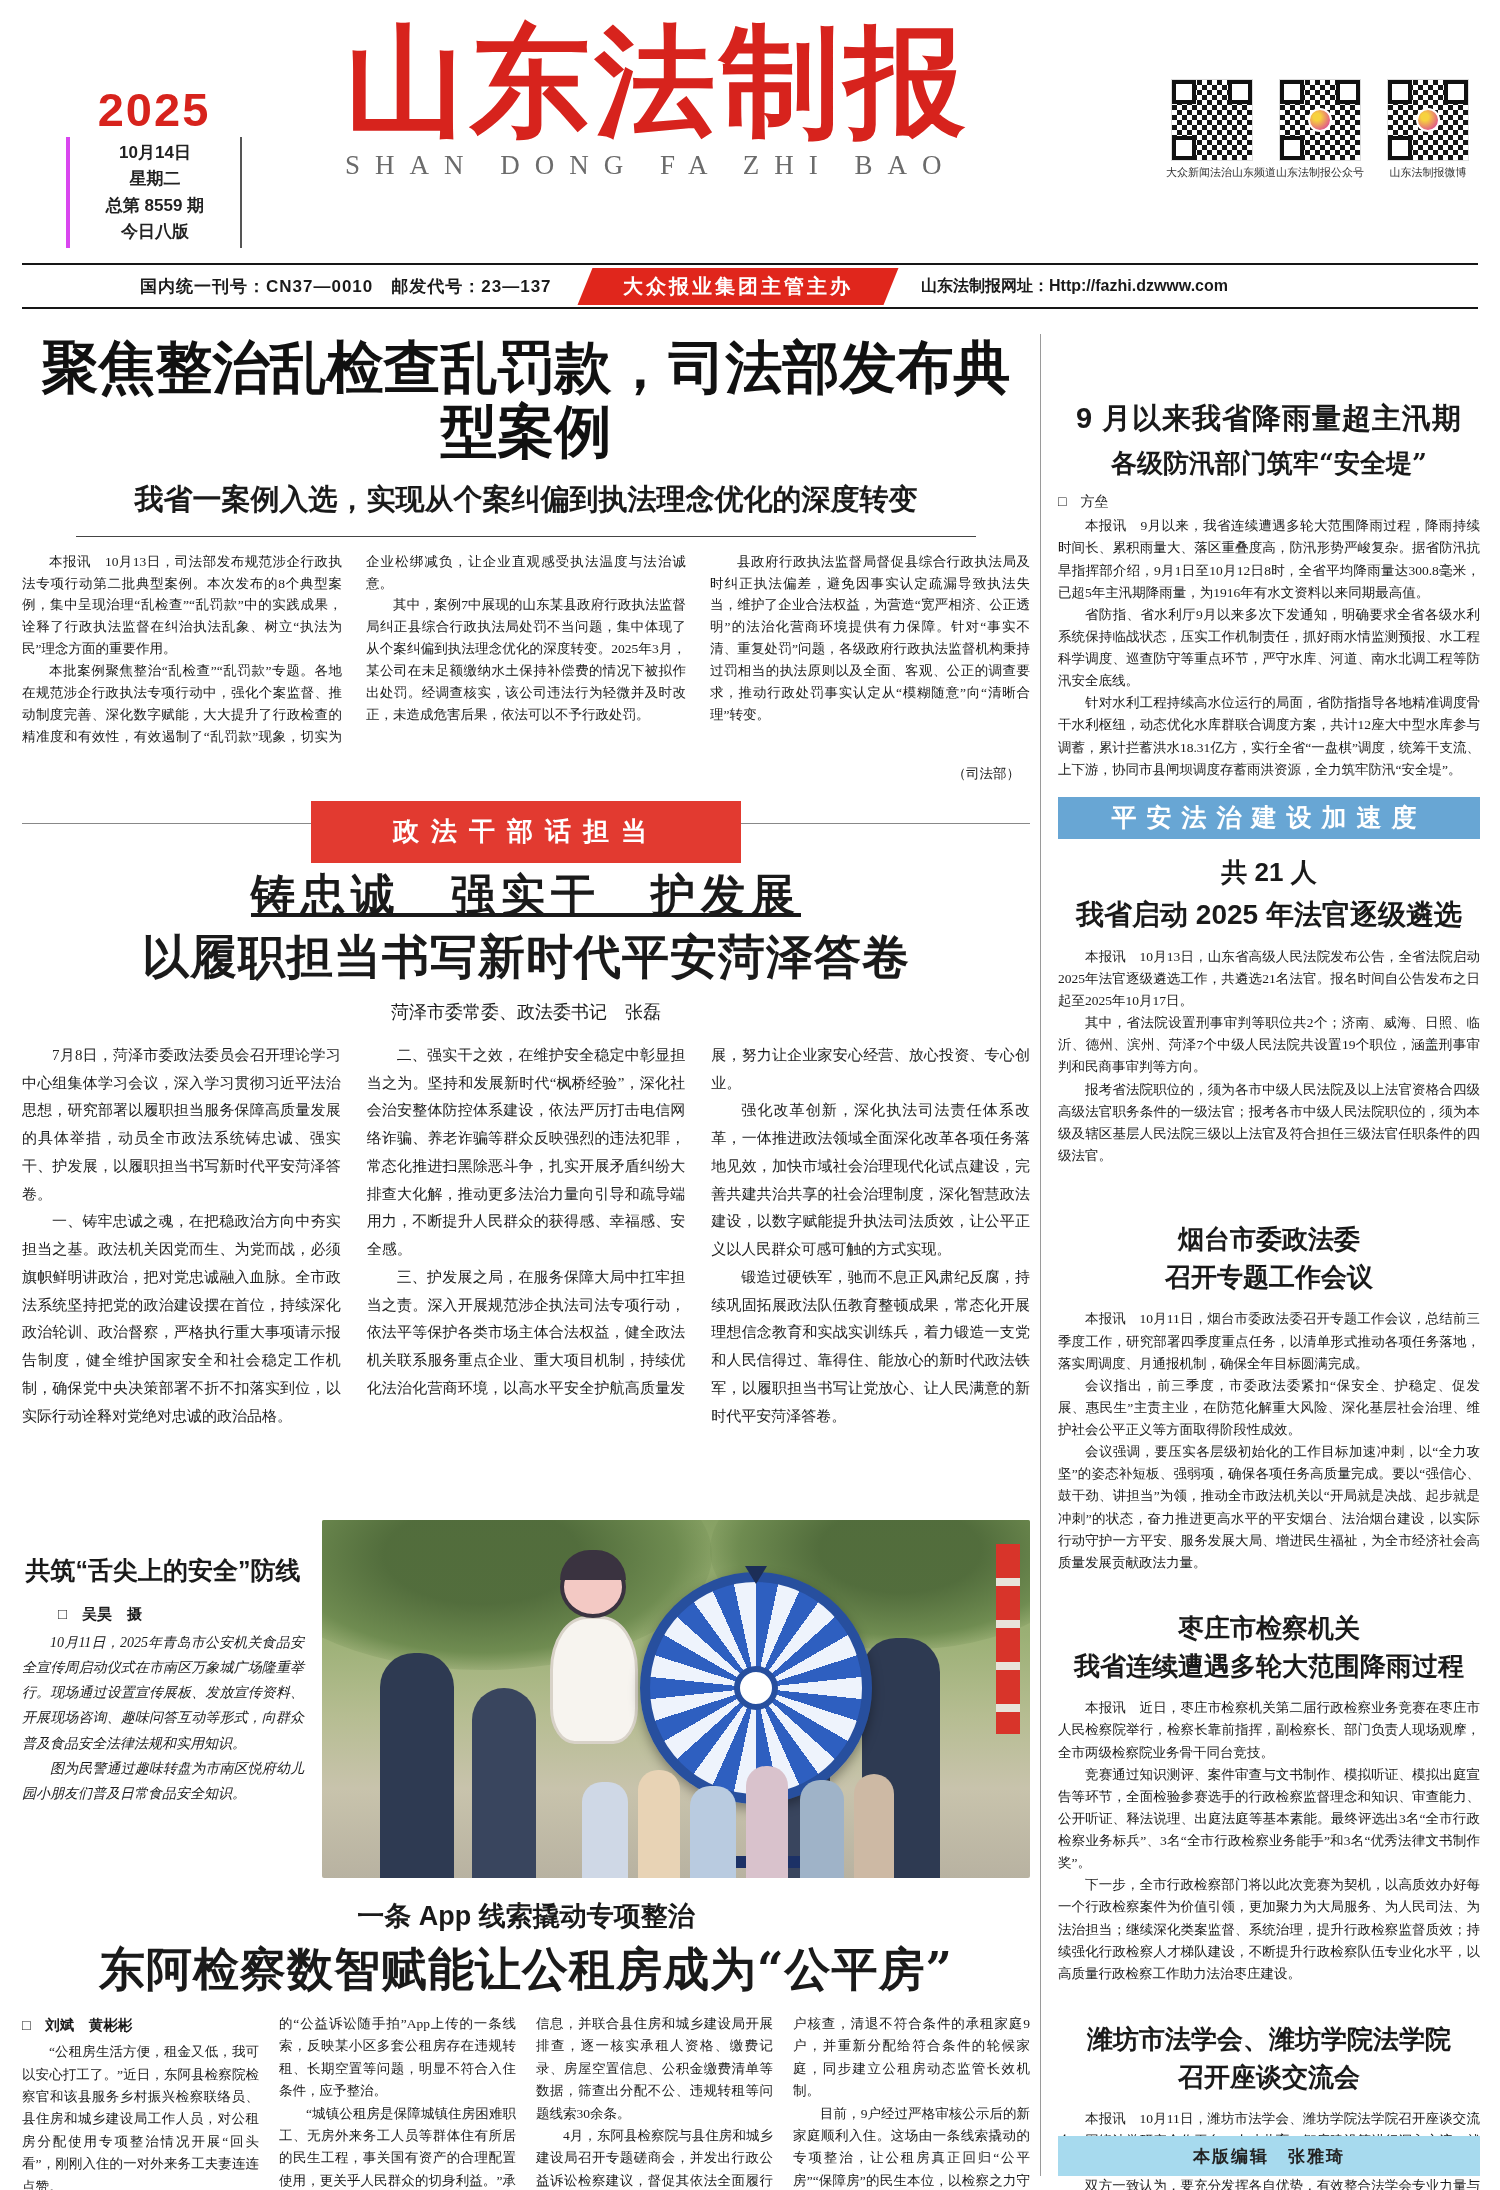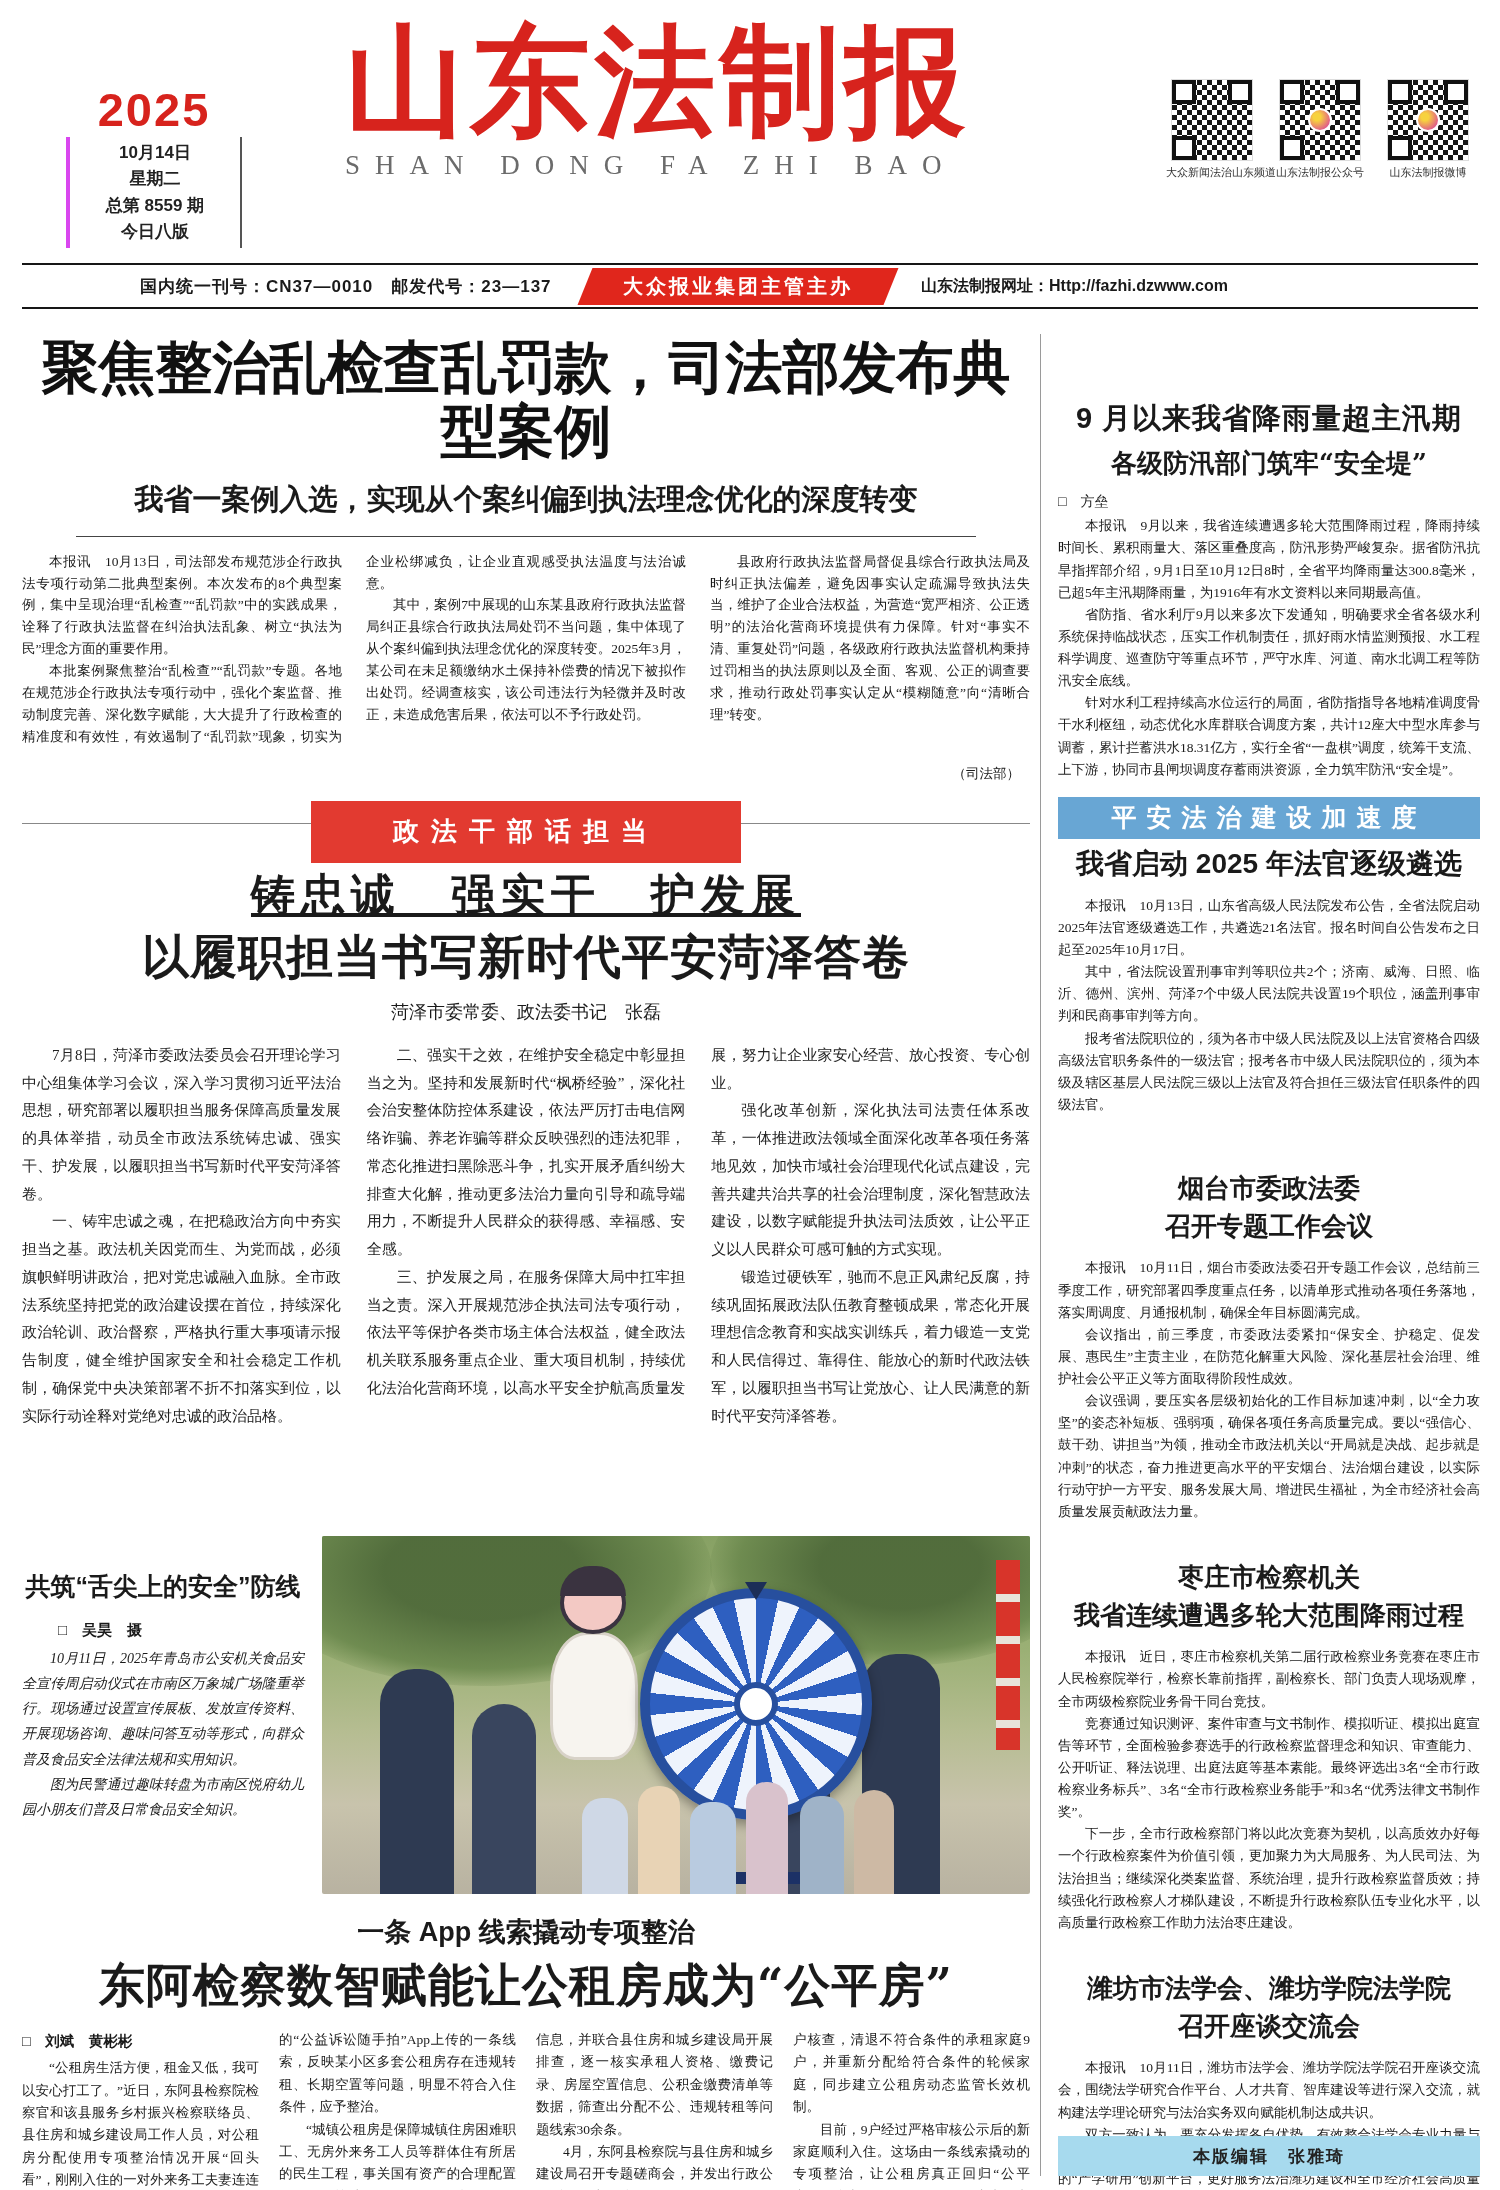--- a/index.html
+++ b/index.html
@@ -55,21 +55,21 @@
                   display:flex;align-items:center;justify-content:center;
                   font-family:"Liberation Sans",sans-serif;font-weight:700;font-size:26px;letter-spacing:12px;}
   .zhengfa-title1{margin-top:24px;text-align:center;font-family:"DejaVu Serif",serif;font-weight:700;
                   font-size:44px;letter-spacing:6px;line-height:1.2;text-decoration:underline;}
   .zhengfa-title2{margin-top:8px;text-align:center;font-family:"DejaVu Serif",serif;font-weight:700;
                   font-size:47px;letter-spacing:1px;line-height:1.2;}
   .zhengfa-byline{margin-top:14px;text-align:center;font-size:18px;}
   .zhengfa-body{margin-top:18px;height:470px;column-count:3;column-gap:26px;column-fill:balance;
                 font-size:15px;line-height:1.85;text-align:justify;color:#222;overflow:hidden;}
 
-  .photo-row{margin-top:24px;display:flex;gap:18px;height:358px;}
+  .photo-row{margin-top:8px;display:flex;gap:18px;height:358px;}
   .photo-side{width:282px;padding-top:34px;box-sizing:border-box;}
   .photo-side-title{font-family:"Liberation Sans",sans-serif;font-weight:700;font-size:25px;text-align:center;}
   .photo-side-byline{margin-top:18px;font-weight:700;font-size:15px;padding-left:36px;}
   .photo-side-body{margin-top:6px;font-size:14px;line-height:1.8;text-align:justify;font-style:italic;}
 
   .photo{flex:1;position:relative;overflow:hidden;border-radius:2px;
          background:linear-gradient(180deg,#87a164 0%,#9bb075 32%,#b6bd92 55%,#c8c3ac 75%,#b8b2a1 100%);}
   .canopy{position:absolute;border-radius:50%;background:radial-gradient(#4f6a3a 30%,#6d8a4f 60%,transparent 74%);opacity:.95;}
   .canopy.c1{left:-70px;top:-80px;width:460px;height:230px;}
   .canopy.c2{right:-60px;top:-70px;width:380px;height:200px;}
@@ -265,20 +265,21 @@
     <div class="rain-subhead">各级防汛部门筑牢“安全堤”</div>
     <div class="story-byline">□　方垒</div>
     <div class="story-body">
         <p>本报讯　9月以来，我省连续遭遇多轮大范围降雨过程，降雨持续时间长、累积雨量大、落区重叠度高，防汛形势严峻复杂。据省防汛抗旱指挥部介绍，9月1日至10月12日8时，全省平均降雨量达300.8毫米，已超5年主汛期降雨量，为1916年有水文资料以来同期最高值。</p>
         <p>省防指、省水利厅9月以来多次下发通知，明确要求全省各级水利系统保持临战状态，压实工作机制责任，抓好雨水情监测预报、水工程科学调度、巡查防守等重点环节，严守水库、河道、南水北调工程等防汛安全底线。</p>
         <p>针对水利工程持续高水位运行的局面，省防指指导各地精准调度骨干水利枢纽，动态优化水库群联合调度方案，共计12座大中型水库参与调蓄，累计拦蓄洪水18.31亿方，实行全省“一盘棋”调度，统筹干支流、上下游，协同市县闸坝调度存蓄雨洪资源，全力筑牢防汛“安全堤”。</p>
       </div>
 
     <div class="blue-banner">平安法治建设加速度</div>
 
+    <div class="judge-h1">共 21 人</div>
     <div class="judge-h2">我省启动 2025 年法官逐级遴选</div>
     <div class="story-body mt-sm">
         <p>本报讯　10月13日，山东省高级人民法院发布公告，全省法院启动2025年法官逐级遴选工作，共遴选21名法官。报名时间自公告发布之日起至2025年10月17日。</p>
         <p>其中，省法院设置刑事审判等职位共2个；济南、威海、日照、临沂、德州、滨州、菏泽7个中级人民法院共设置19个职位，涵盖刑事审判和民商事审判等方向。</p>
         <p>报考省法院职位的，须为各市中级人民法院及以上法官资格合四级高级法官职务条件的一级法官；报考各市中级人民法院职位的，须为本级及辖区基层人民法院三级以上法官及符合担任三级法官任职条件的四级法官。</p>
       </div>
 
     <div class="sec-h mt-lg">
       <div>烟台市委政法委</div>
       <div>召开专题工作会议</div>

